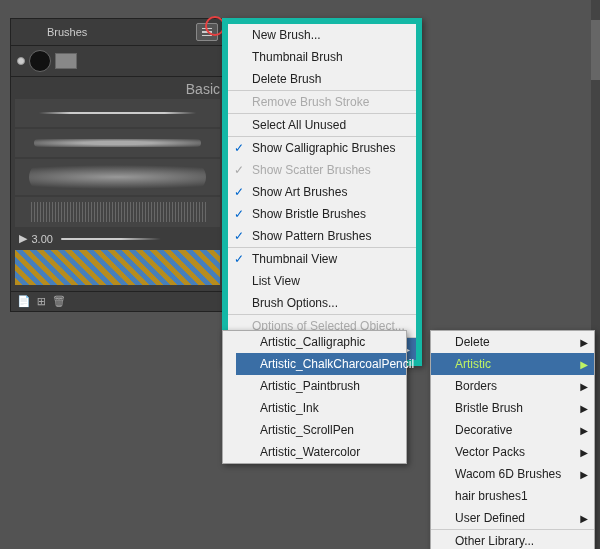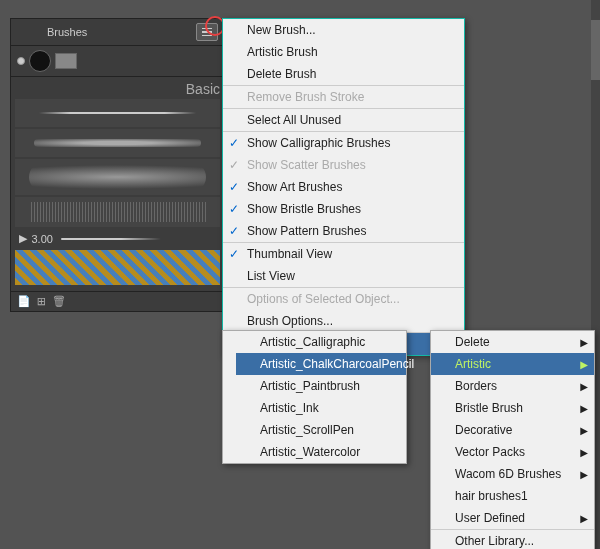--- a/index.html
+++ b/index.html
@@ -158,23 +158,23 @@
       font-size: 11px;
       color: #aaa;
       cursor: pointer;
     }
 
     
     .context-menu {
       position: absolute;
       top: 18px;
       left: 222px;
-      width: 243px;
+      width: 200px;
       background: #f0f0f0;
-      border: 1px solid #14b8a6;
+      border: 6px solid #14b8a6;
       box-shadow: 2px 2px 6px rgba(0,0,0,0.4);
       z-index: 100;
       color: #222;
     }
     .menu-item {
       padding: 4px 16px 4px 24px;
       font-size: 12px;
       cursor: pointer;
       white-space: nowrap;
       position: relative;
@@ -304,21 +304,21 @@
       <span class="footer-icon">🗑</span>
     </div>
   </div>
 </div>
 
 <div class="context-menu">
   <div class="menu-item">
     <span>New Brush...</span>
   </div>
   <div class="menu-item">
-    <span>Artistic Brush</span>
+    <span>Thumbnail Brush</span>
   </div>
   <div class="menu-item">
     <span>Delete Brush</span>
   </div>
   <div class="menu-item disabled separator-above">
     <span>Remove Brush Stroke</span>
   </div>
   <div class="menu-item separator-above">
     <span>Select All Unused</span>
   </div>
@@ -342,25 +342,25 @@
     <span class="checkmark">✓</span>
     <span>Show Pattern Brushes</span>
   </div>
   <div class="menu-item separator-above">
     <span class="checkmark">✓</span>
     <span>Thumbnail View</span>
   </div>
   <div class="menu-item">
     <span>List View</span>
   </div>
+  <div class="menu-item">
+    <span>Brush Options...</span>
+  </div>
   <div class="menu-item disabled separator-above">
     <span>Options of Selected Object...</span>
-  </div>
-  <div class="menu-item">
-    <span>Brush Options...</span>
   </div>
   <div class="menu-item highlighted separator-above">
     <span>Open Brush Library</span>
     <span class="submenu-arrow">▶</span>
   </div>
 </div>
 
 <div class="submenu-1">
   <div class="menu-item">
     <span>Artistic_Calligraphic</span>

